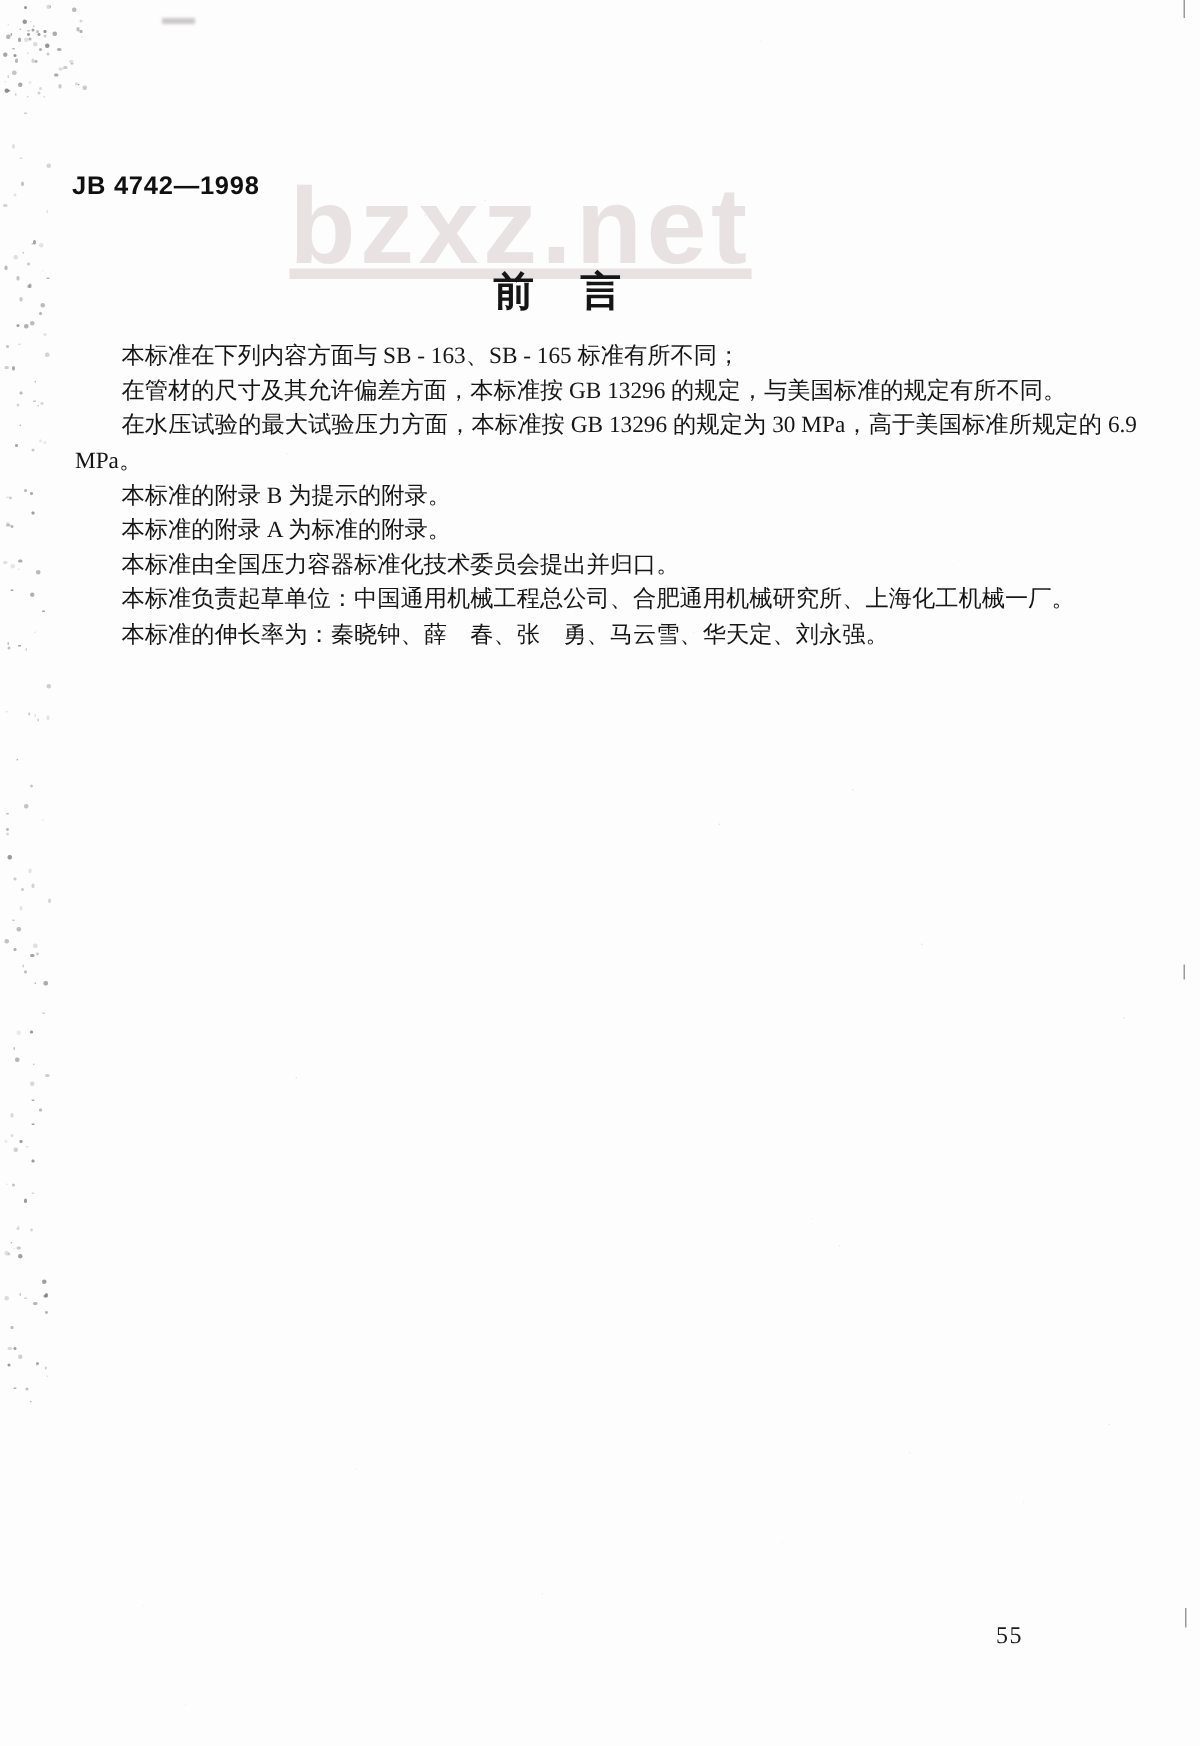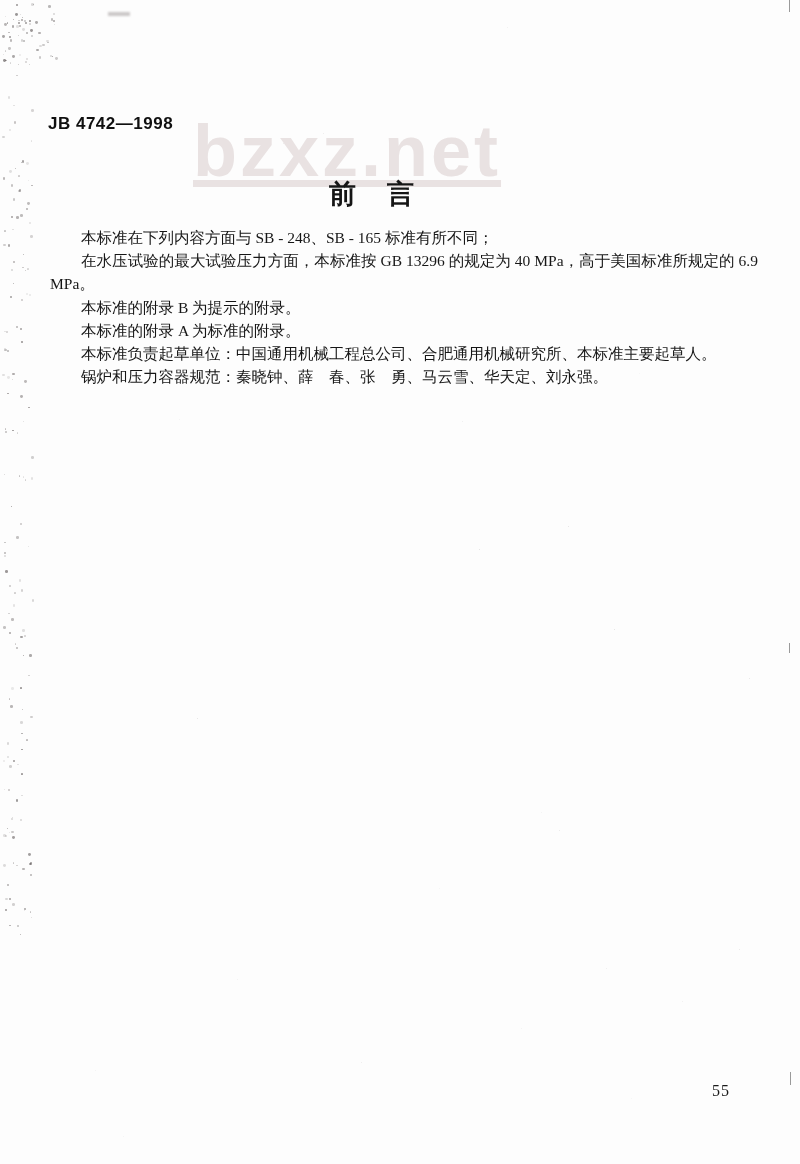--- a/index.html
+++ b/index.html
@@ -59,21 +59,20 @@
     margin:0;
     text-indent:2em;
   }
   .page-number{
     position:absolute;
     left:664px;top:1082px;
     z-index:2;
     font-size:16px;
     letter-spacing:1px;
     color:#1b1b1b;
-    margin-left:48px;
   }
   .scan-noise{position:absolute;inset:0;z-index:0;pointer-events:none;}
   .scan-noise i{
     position:absolute;
     display:block;
     background:#4d4646;
     border-radius:50%;
   }
   .scan-smudge{
     position:absolute;
@@ -335,22 +334,24 @@
   <div class="edge-tick t2"></div>
   <div class="edge-tick t3"></div>
 
   <div class="watermark">bzxz.net</div>
 
   <div class="std-number">JB 4742—1998</div>
 
   <h1 class="doc-title">前　言</h1>
 
   <div class="foreword">
-      <p>本标准在下列内容方面与 SB - 248、SB - 165 标准有所不同；</p>
-      <p>在水压试验的最大试验压力方面，本标准按 GB 13296 的规定为 40 MPa，高于美国标准所规定的 6.9 MPa。</p>
+      <p>本标准在下列内容方面与 SB - 163、SB - 165 标准有所不同；</p>
+      <p>在管材的尺寸及其允许偏差方面，本标准按 GB 13296 的规定，与美国标准的规定有所不同。</p>
+      <p>在水压试验的最大试验压力方面，本标准按 GB 13296 的规定为 30 MPa，高于美国标准所规定的 6.9 MPa。</p>
       <p>本标准的附录 B 为提示的附录。</p>
       <p>本标准的附录 A 为标准的附录。</p>
-      <p>本标准负责起草单位：中国通用机械工程总公司、合肥通用机械研究所、本标准主要起草人。</p>
-      <p>锅炉和压力容器规范：秦晓钟、薛　春、张　勇、马云雪、华天定、刘永强。</p>
+      <p>本标准由全国压力容器标准化技术委员会提出并归口。</p>
+      <p>本标准负责起草单位：中国通用机械工程总公司、合肥通用机械研究所、上海化工机械一厂。</p>
+      <p>本标准的伸长率为：秦晓钟、薛　春、张　勇、马云雪、华天定、刘永强。</p>
     </div>
 
   <div class="page-number">55</div>
 </div>
 
 </body></html>

